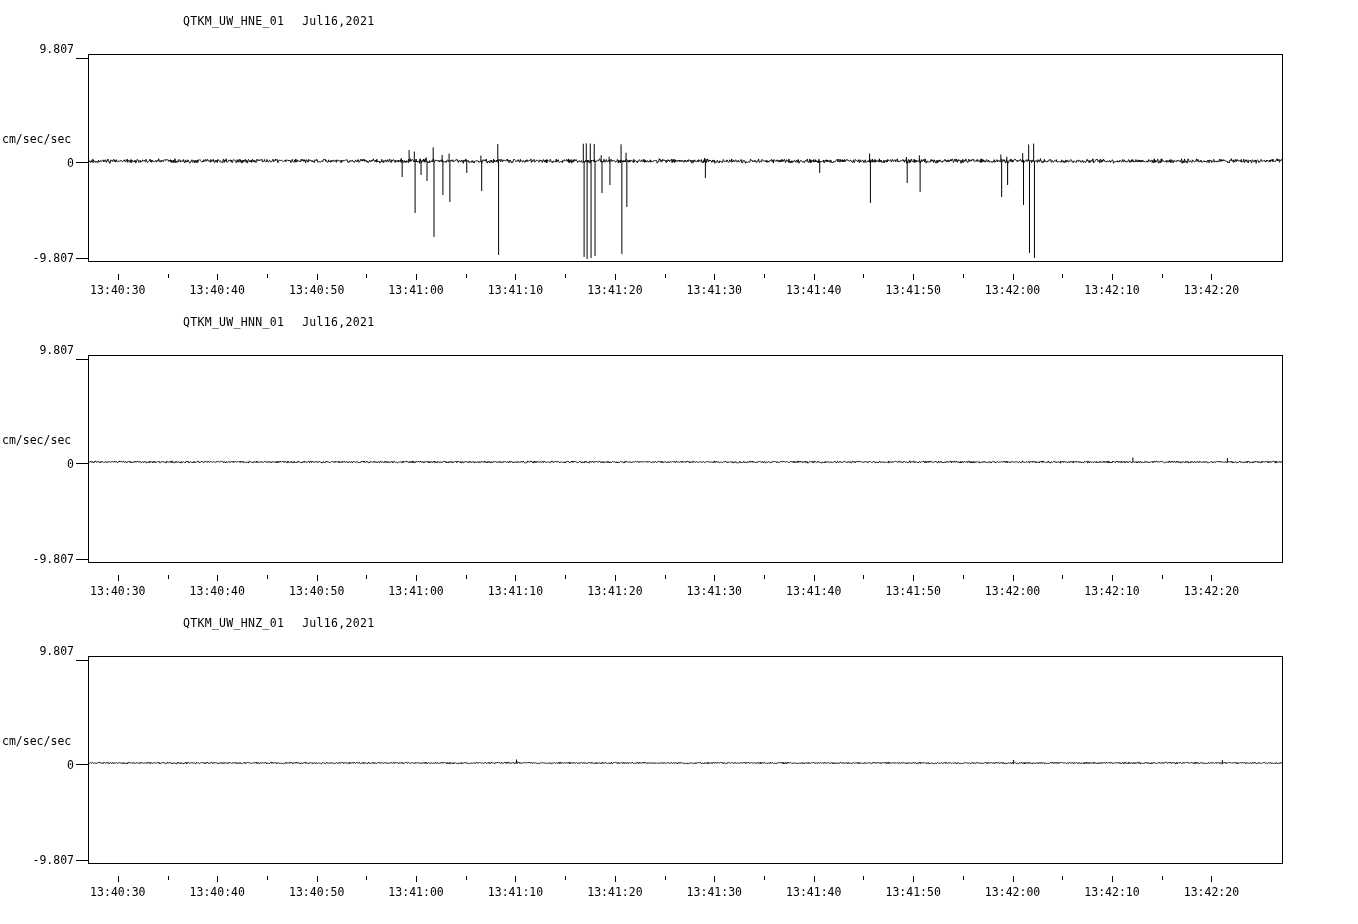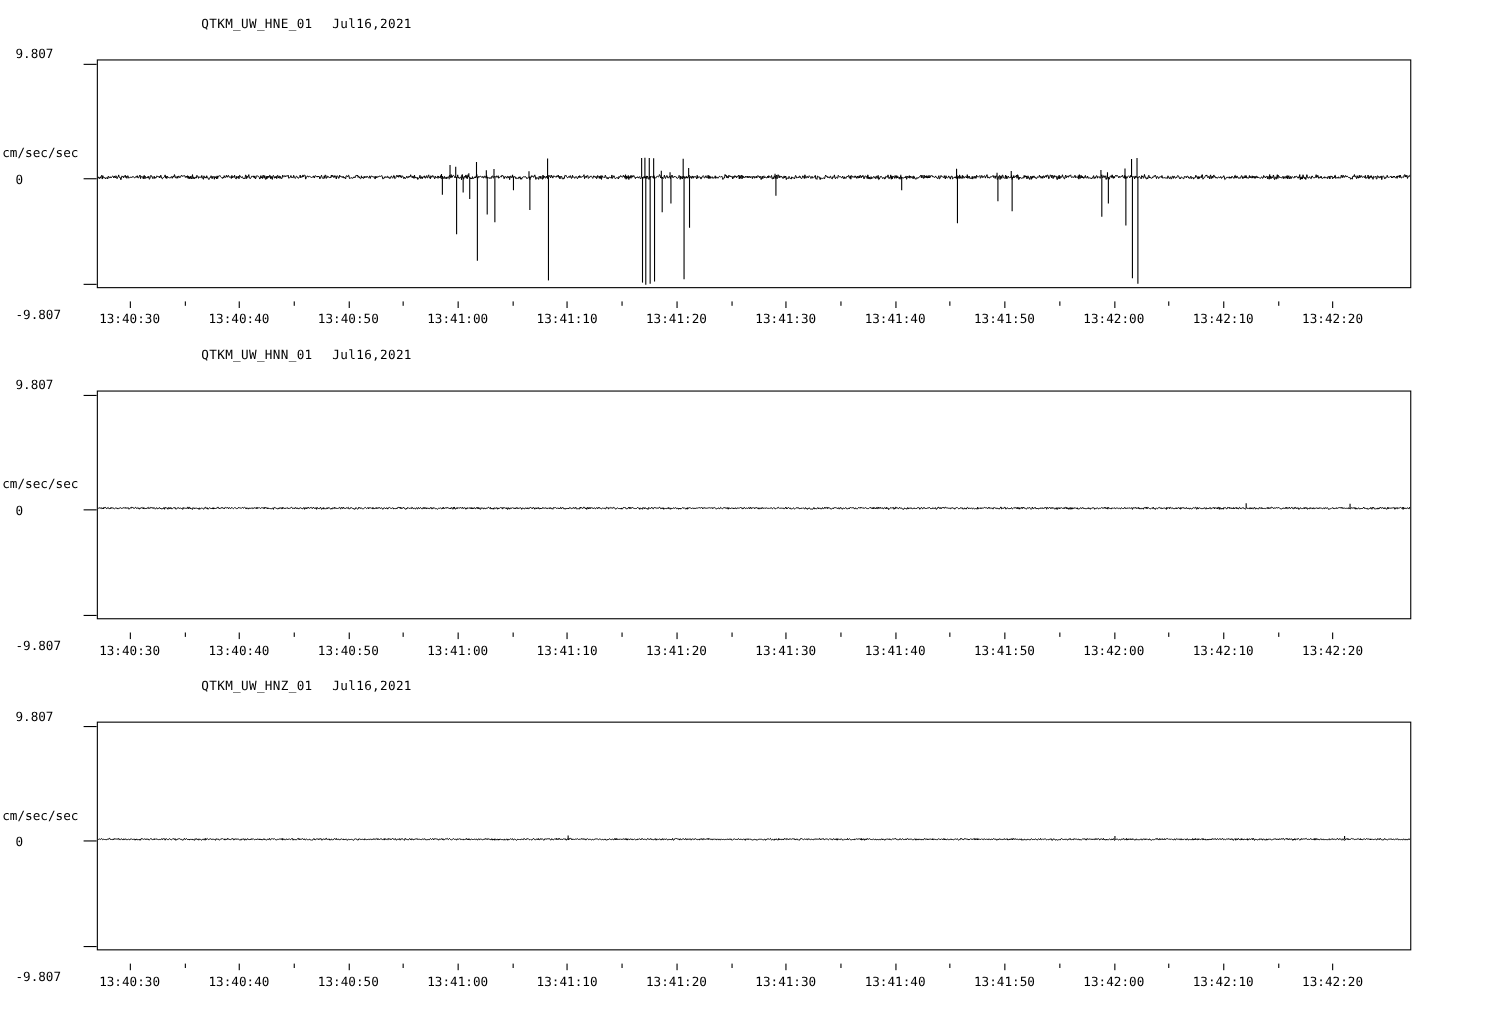--- a/index.html
+++ b/index.html
@@ -5,24 +5,24 @@
   html,body{margin:0;padding:0;background:#ffffff;}
   body{width:1358px;height:924px;font-family:"DejaVu Sans Mono",monospace;color:#000;}
   .page{position:relative;width:1358px;height:924px;}
   .panel{position:absolute;left:0;width:1358px;height:290px;}
   #panel0{top:14px;padding-left:48px;}
   #panel1{top:315px;}
   #panel2{top:616px;}
   .plot-title{position:absolute;left:183px;top:0px;font-size:11.5px;letter-spacing:0.3px;white-space:nowrap;}
   .plot-title .date{margin-left:18px;}
   .frame{position:absolute;left:88px;top:40px;width:1195px;height:208px;border:1px solid #000;box-sizing:border-box;background:#fff;}
-  .ytick-label{position:absolute;font-size:11.5px;text-align:left;white-space:nowrap;}
+  .ytick-label{position:absolute;font-size:11.5px;text-align:right;white-space:nowrap;}
   .ylab-top{left:14px;top:28px;width:60px;}
   .ylab-mid{left:14px;top:142px;width:60px;}
-  .ylab-bot{left:14px;top:237px;width:60px;margin-top:28px;}
+  .ylab-bot{left:14px;top:237px;width:60px;}
   .units{position:absolute;left:2px;top:118px;width:80px;font-size:11.5px;text-align:left;white-space:nowrap;}
   .ytick{position:absolute;background:#000;height:1px;width:12px;left:76px;}
   .xaxis{position:absolute;left:88px;top:260px;width:1195px;height:40px;}
   .xtick{position:absolute;top:0;width:1px;height:6px;background:#000;}
   .xtick.minor{height:4px;}
   .xlabel{position:absolute;top:9px;font-size:11.5px;transform:translateX(-50%);white-space:nowrap;}
   svg.trace{position:absolute;left:0;top:0;}
 </style>
 </head>
 <body>

